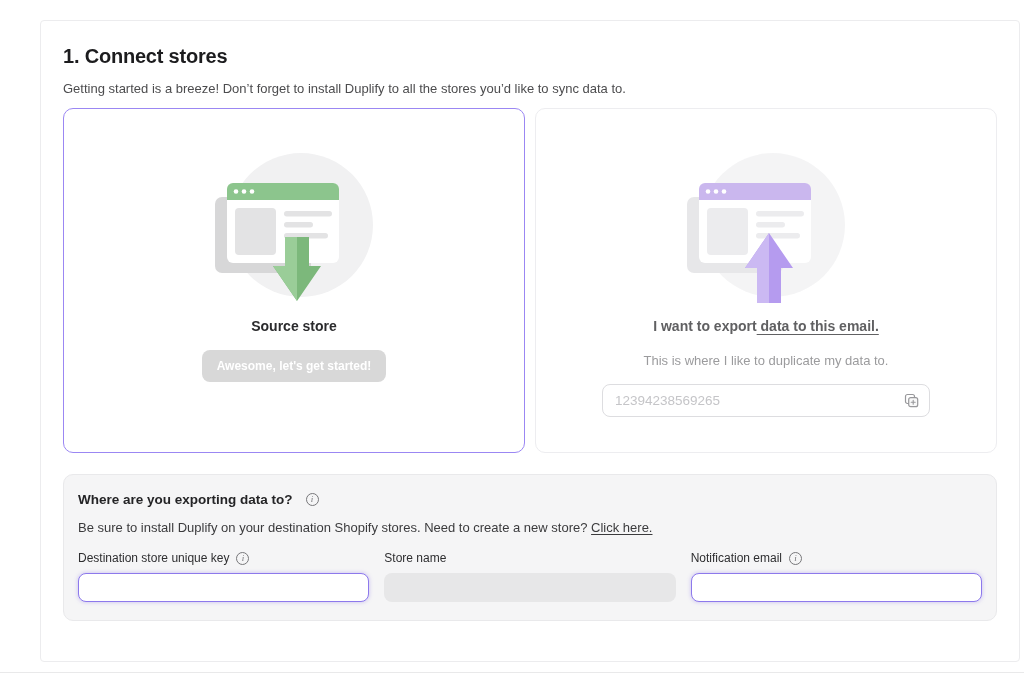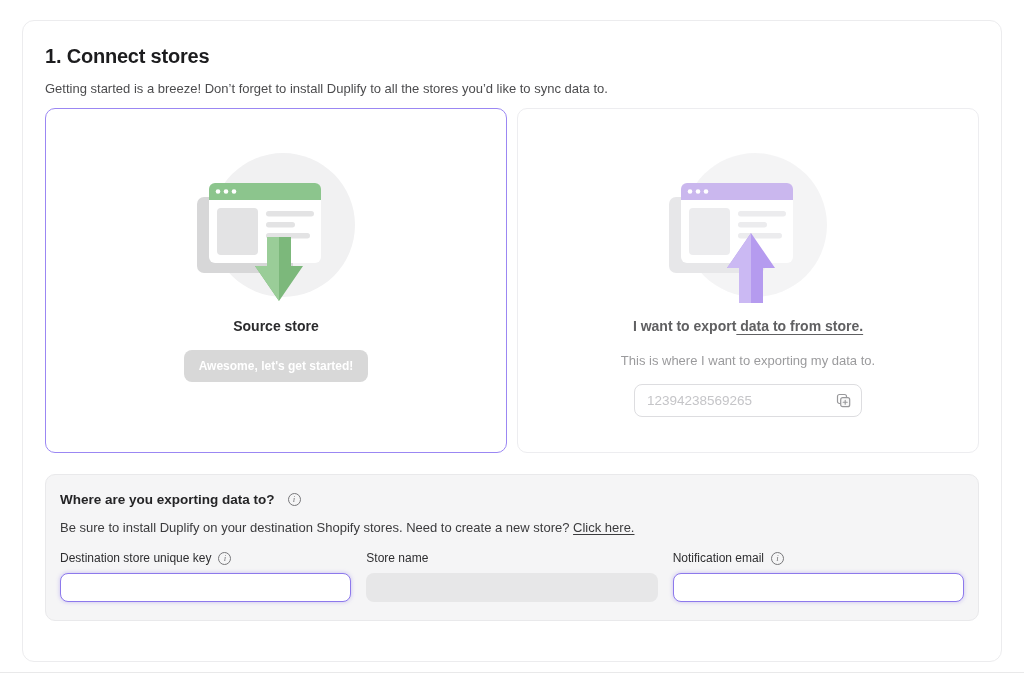--- a/index.html
+++ b/index.html
@@ -5,25 +5,25 @@
   * { margin: 0; padding: 0; box-sizing: border-box; }
   html, body {
     width: 1024px; height: 679px;
     background: #ffffff;
     font-family: "Liberation Sans", sans-serif;
     overflow: hidden;
     position: relative;
   }
   .outer-card {
     position: absolute;
-    left: 22px; top: 20px;
+    left: 40px; top: 20px;
     width: 980px; height: 642px;
     background: #ffffff;
     border: 1px solid #ececee;
-    border-radius: 12px;
+    border-radius: 4px;
     padding: 24px 22px 20px 22px;
   }
   .page-title {
     font-size: 20px;
     font-weight: 700;
     color: #1c1c1e;
     letter-spacing: -0.2px;
   }
   .page-subtitle {
     margin-top: 13px;
@@ -74,21 +74,21 @@
     font-size: 12px;
     font-weight: 700;
     font-family: "Liberation Sans", sans-serif;
     border: none;
     border-radius: 8px;
     padding: 9px 15px;
     cursor: default;
   }
   .key-input-wrap {
     margin-top: 16px;
-    width: 228px; height: 33px;
+    width: 328px; height: 33px;
     border: 1px solid #dddde0;
     border-radius: 8px;
     display: flex;
     align-items: center;
     padding: 0 10px 0 12px;
     background: #fff;
   }
   .key-input {
     flex: 1;
     border: none;
@@ -219,23 +219,23 @@
         <circle cx="55" cy="44.5" r="2.3" fill="#ffffff"></circle>
         <circle cx="63" cy="44.5" r="2.3" fill="#ffffff"></circle>
         <rect x="46" y="61" width="41" height="47" rx="4" fill="#ececee"></rect>
         <rect x="95" y="64" width="48" height="5.5" rx="2.7" fill="#ececee"></rect>
         <rect x="95" y="75" width="29" height="5.5" rx="2.7" fill="#ececee"></rect>
         <rect x="95" y="86" width="44" height="5.5" rx="2.7" fill="#ececee"></rect>
         <polygon points="108,86 132,121 120,121 120,156 96,156 96,121 84,121" fill="#b296ef"></polygon>
         <polygon points="108,86 84,121 96,121 96,156 108,156" fill="#c9b6f3"></polygon>
       </svg>
       <div class="card-title muted">
-        <span>I want to export</span><span class="title-link"> data to from store.</span>
-      </div>
-      <div class="card-desc muted">This is where I want to exporting my data to.</div>
+        <span>I want to export</span><span class="title-link"> data to this email.</span>
+      </div>
+      <div class="card-desc muted">This is where I like to duplicate my data to.</div>
       <div class="key-input-wrap">
         <input class="key-input" type="text" placeholder="12394238569265" style="">
         <span class="copy-icon">
           <svg width="15" height="15" viewBox="0 0 15 15" fill="none">
             <rect x="1.5" y="1.5" width="9" height="9" rx="2" stroke="#98989b" stroke-width="1.2"></rect>
             <rect x="4.7" y="4.7" width="9" height="9" rx="2" fill="#f8f8f8" stroke="#98989b" stroke-width="1.2"></rect>
             <path d="M9.2 7.3 v4 M7.2 9.3 h4" stroke="#98989b" stroke-width="1.1" stroke-linecap="round"></path>
           </svg>
         </span>
       </div>

